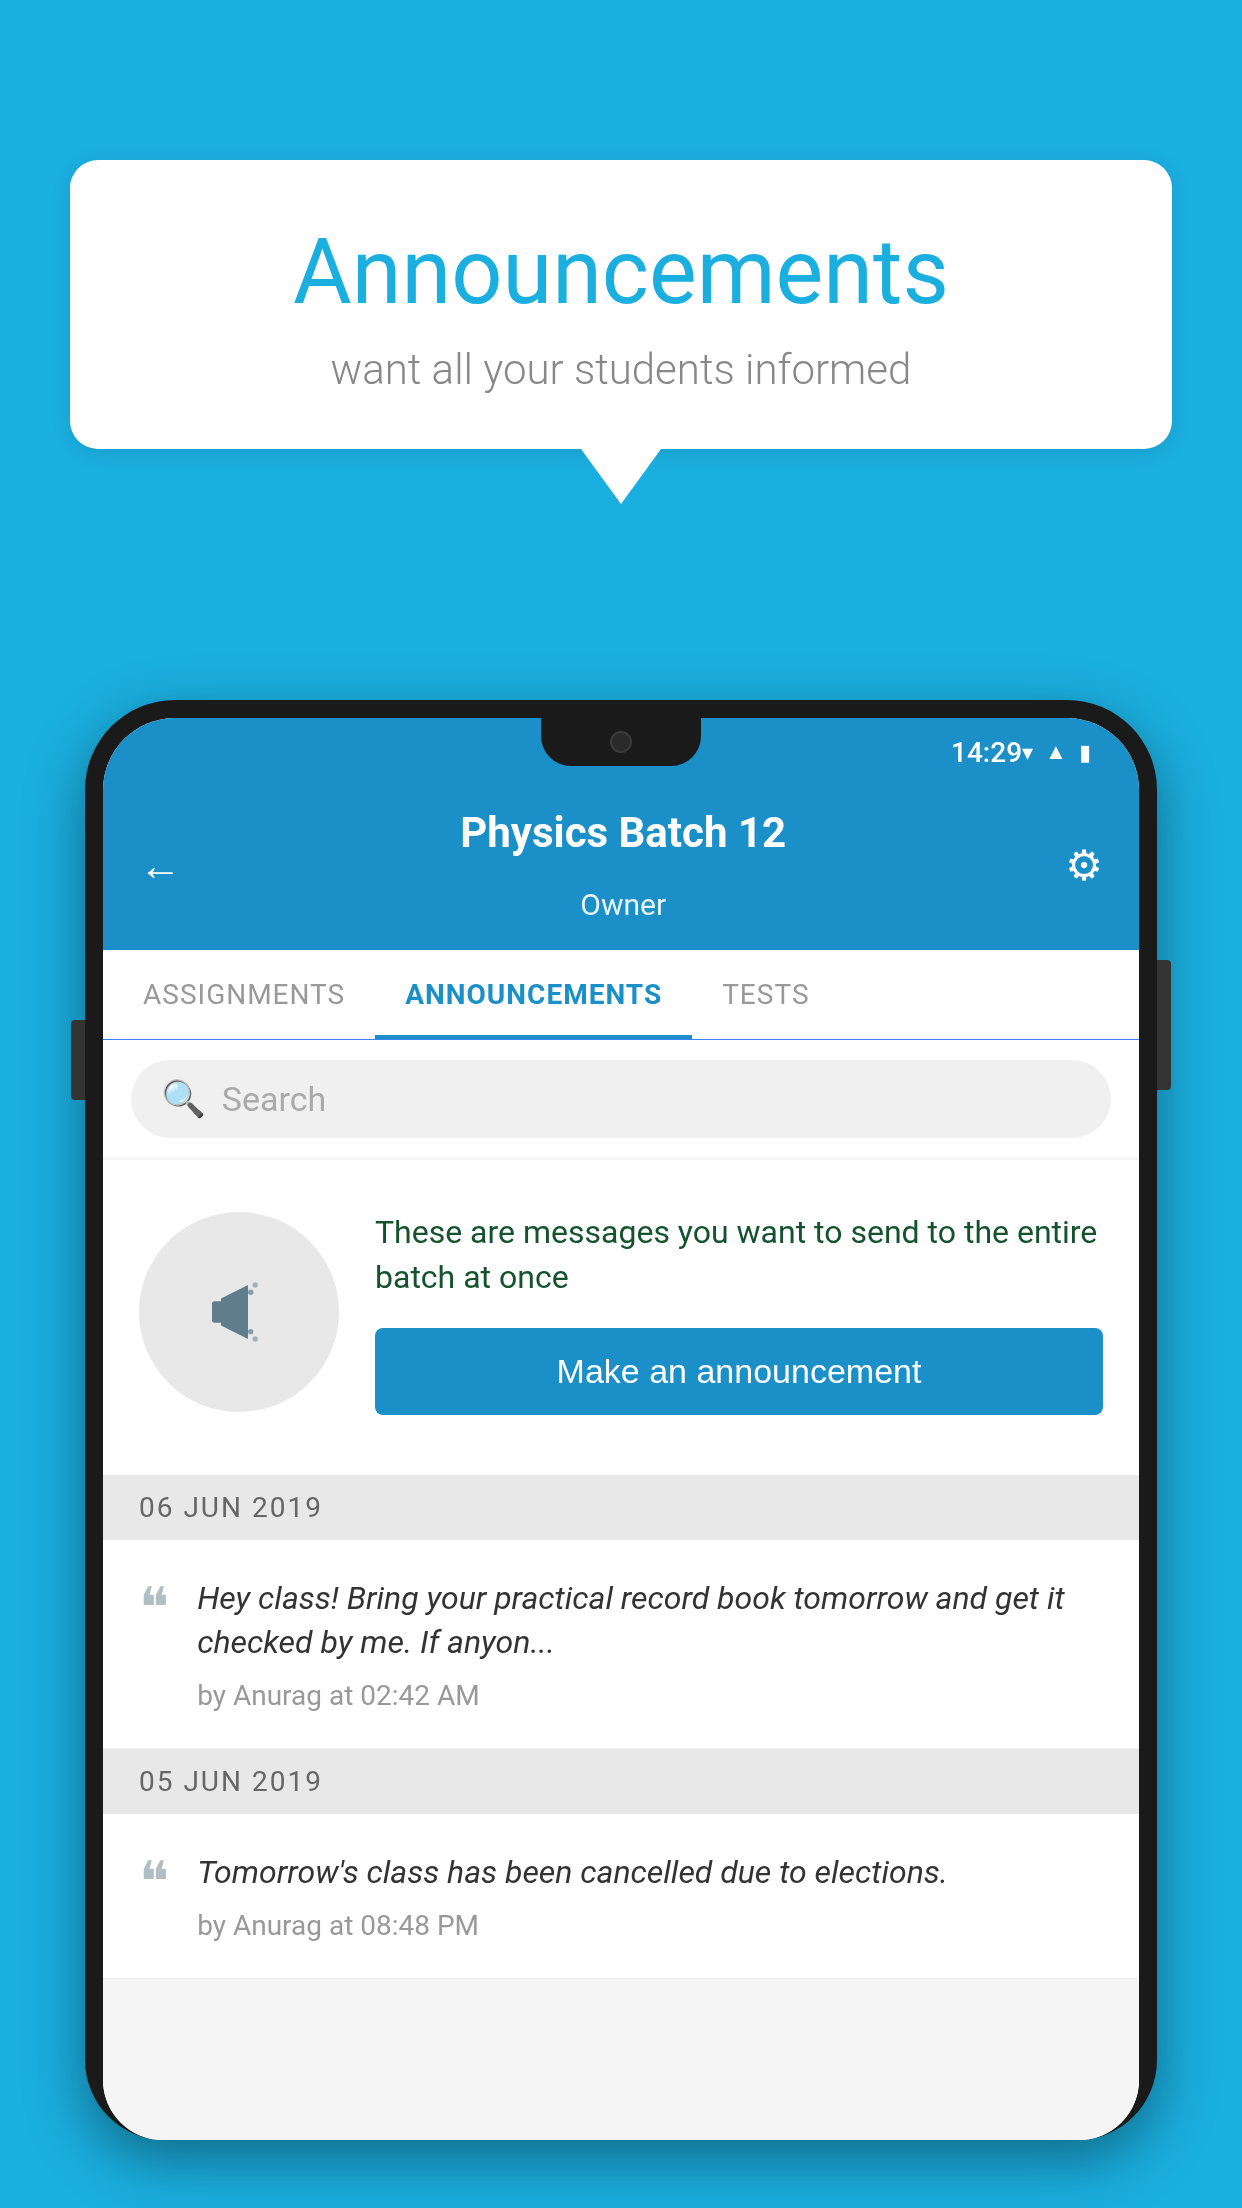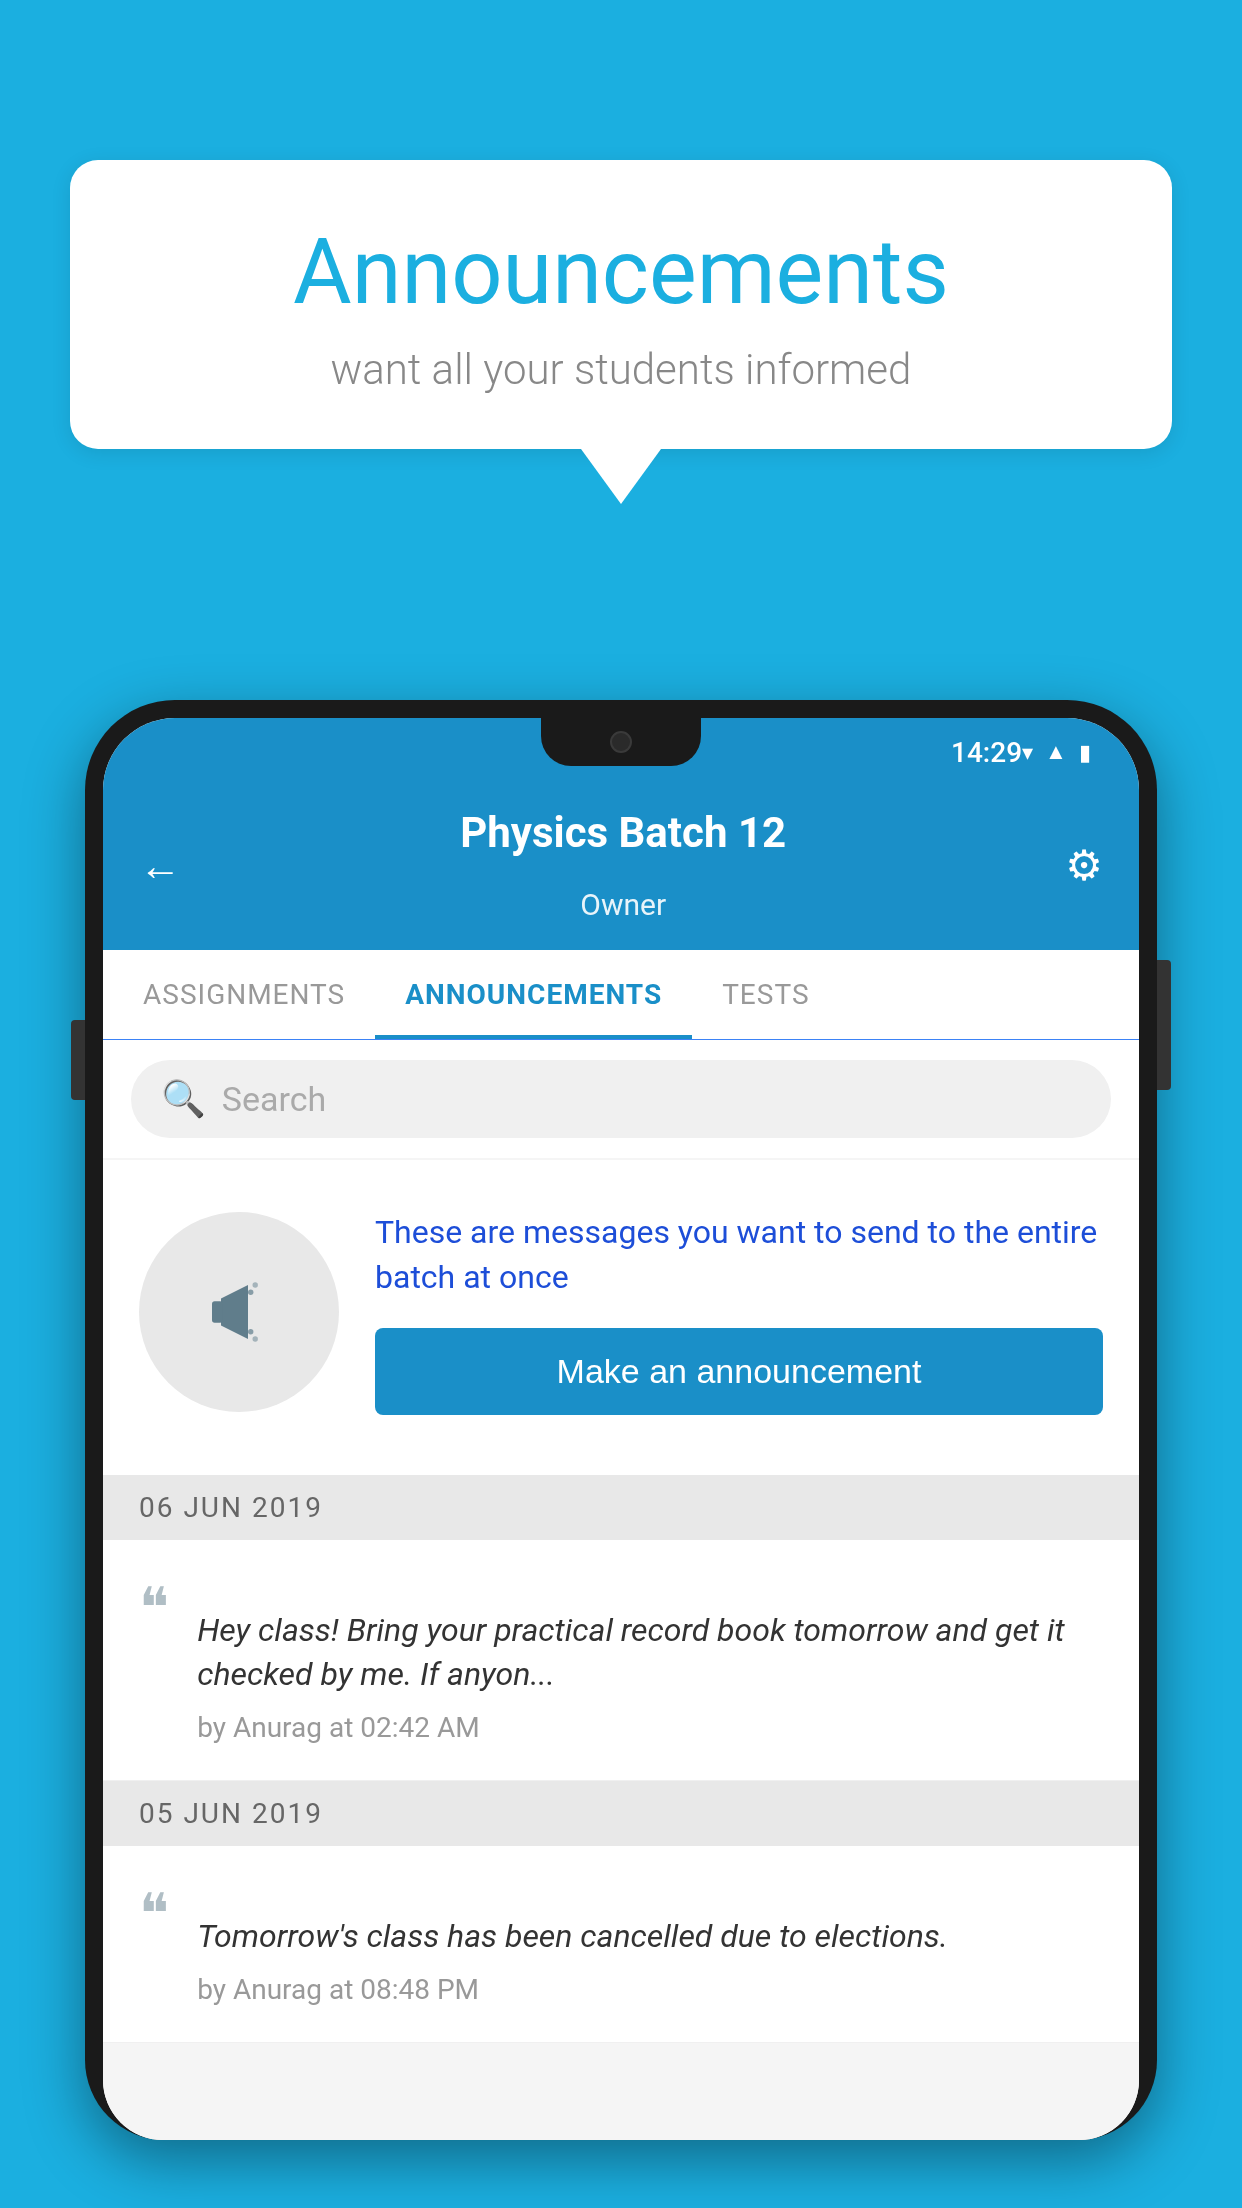--- a/index.html
+++ b/index.html
@@ -252,21 +252,21 @@
       align-items: center;
       justify-content: center;
     }
     .empty-state-right {
       flex: 1;
       display: flex;
       flex-direction: column;
       gap: 28px;
     }
     .empty-state-text {
-      color: #1d4ed8;
+      color: #14532d;
       font-size: 32px;
       line-height: 1.4;
     }
     .announce-btn {
       background: #1a8fc8;
       color: white;
       border: none;
       border-radius: 8px;
       padding: 24px 32px;
       font-size: 34px;
@@ -295,21 +295,20 @@
     }
     .quote-icon {
       color: #b0bec5;
       font-size: 56px;
       line-height: 1;
       flex-shrink: 0;
       margin-top: 4px;
     }
     .announce-content {
       flex: 1;
-      margin-top: 32px;
     }
     .announce-message {
       color: #333;
       font-size: 32px;
       font-style: italic;
       line-height: 1.4;
       margin-bottom: 14px;
     }
     .announce-meta {
       color: #999;

